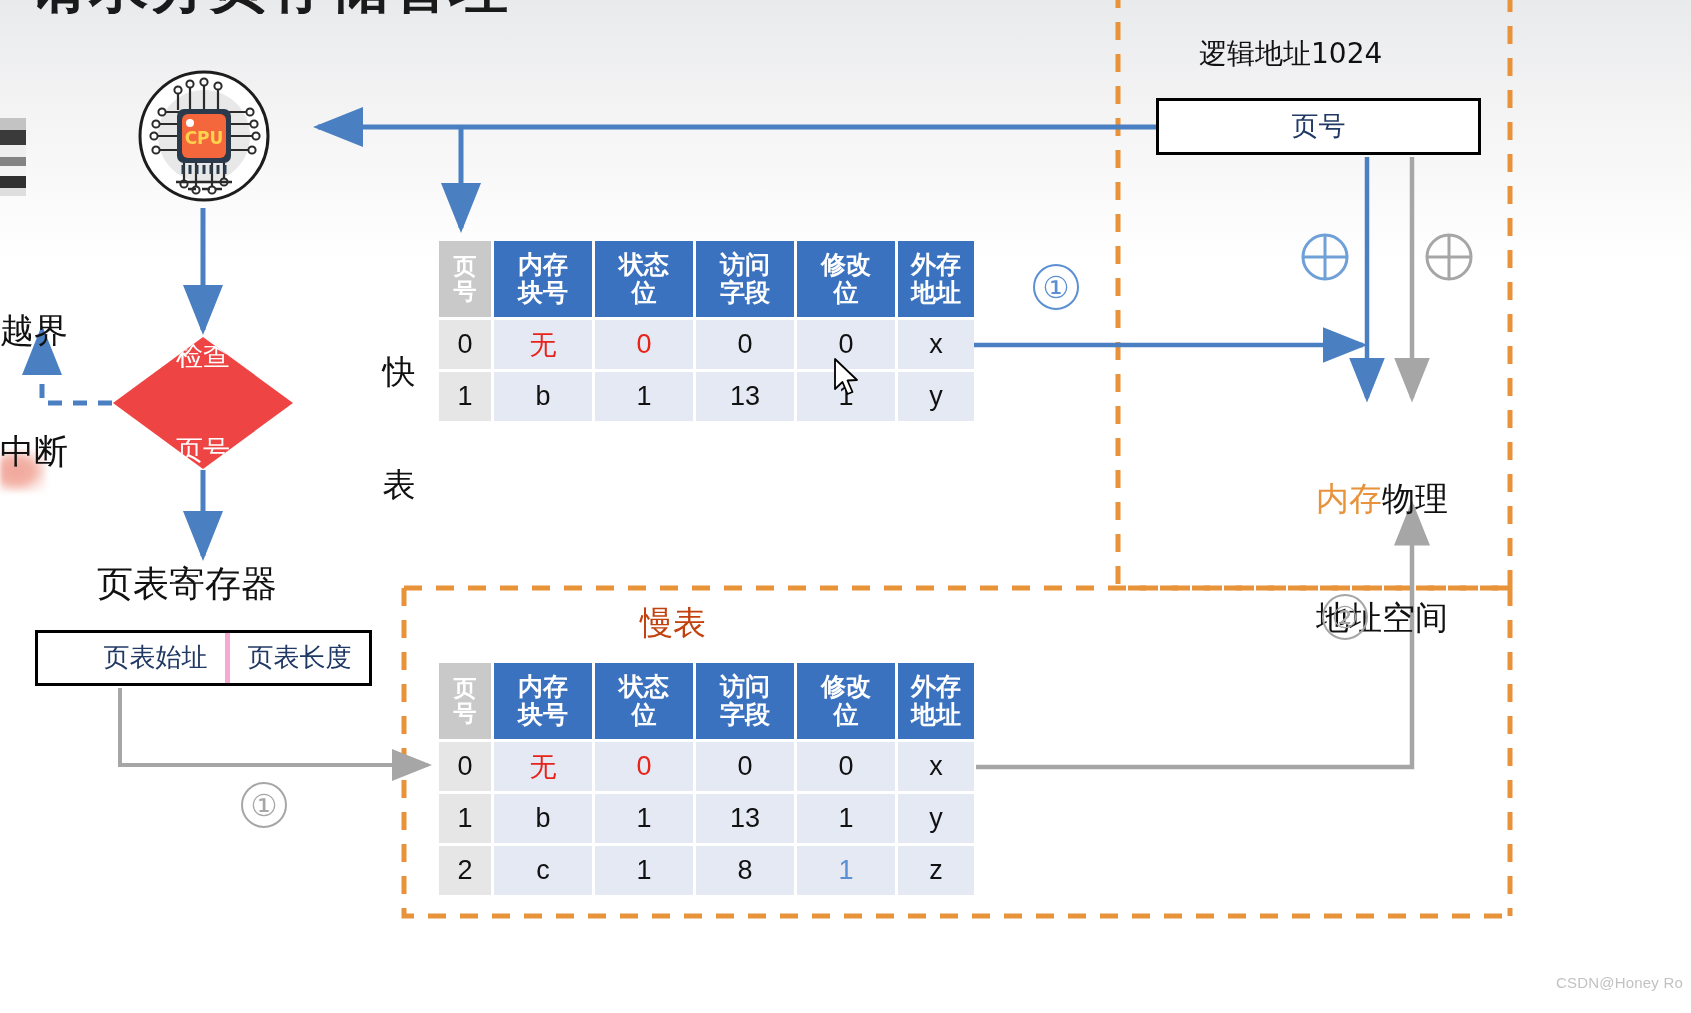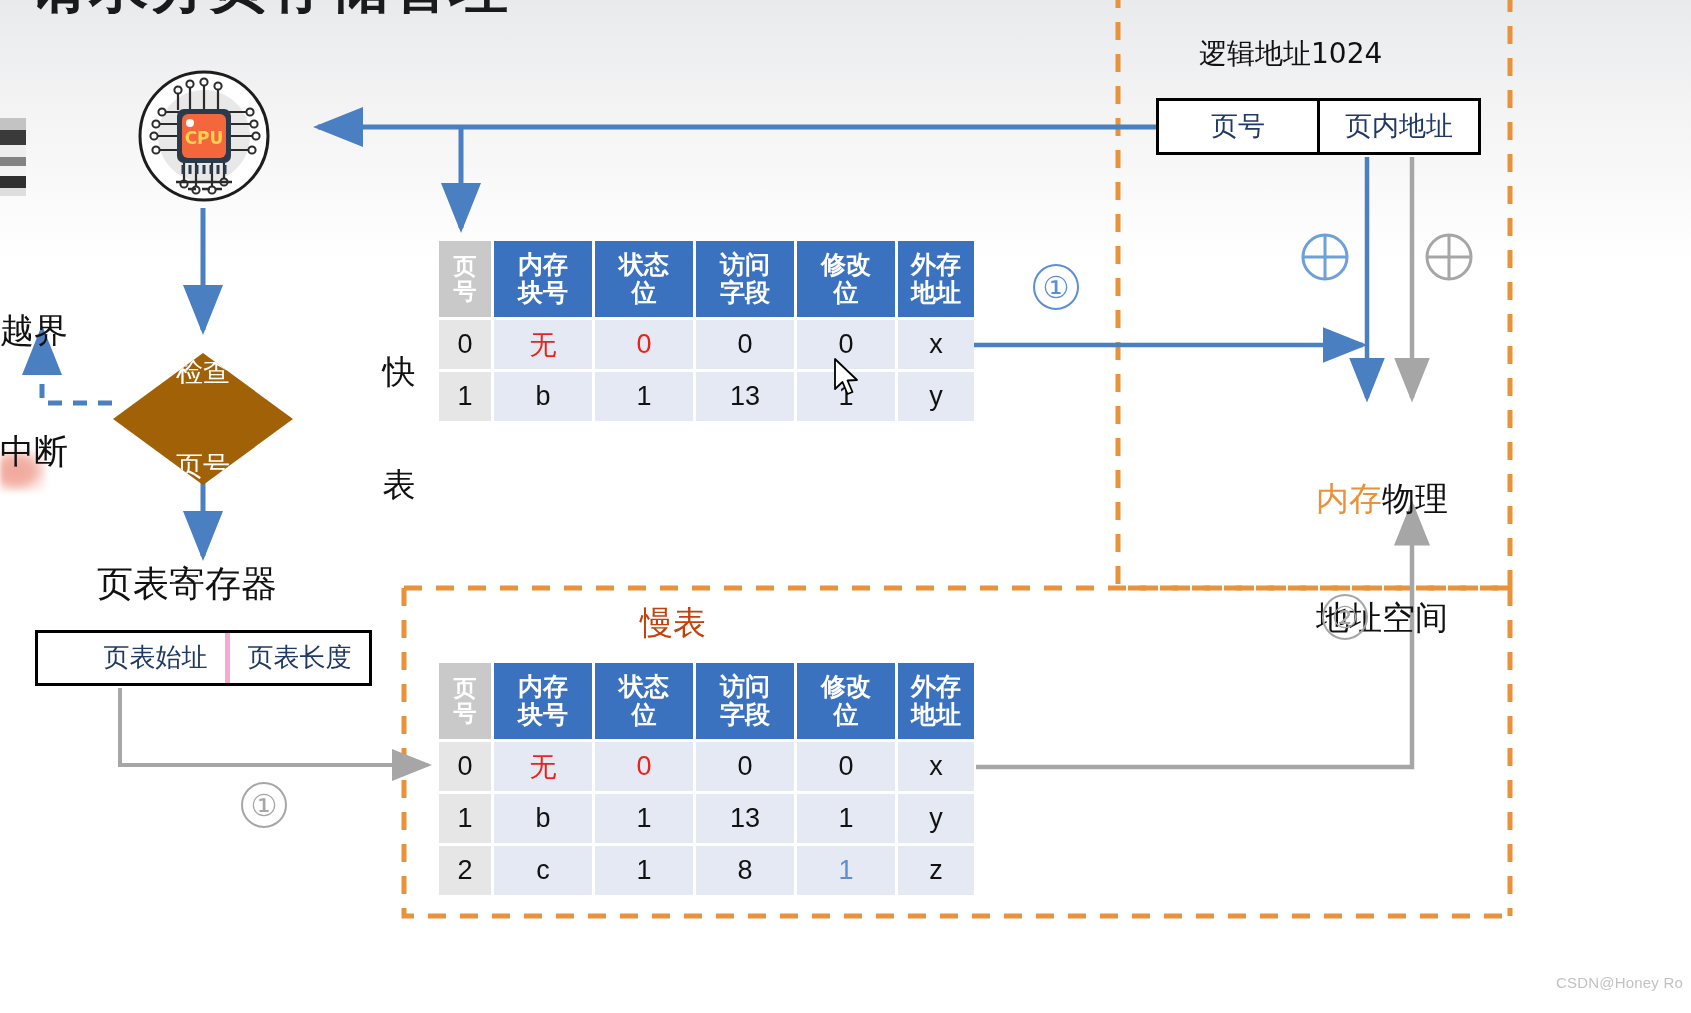--- a/index.html
+++ b/index.html
@@ -80,23 +80,23 @@
     pointer-events: none;
   }
 
   
   .diamond {
     left: 113px; top: 337px;
     width: 180px; height: 132px;
   }
   .diamond-shape {
     width: 100%; height: 100%;
-    background: #a16207;
+    background: #ef4444;
     clip-path: polygon(50% 0, 100% 50%, 50% 100%, 0 50%);
-    display: flex; align-items: center; justify-content: center; margin-top: 16px;
+    display: flex; align-items: center; justify-content: center;
   }
   .diamond-label {
     color: #fff;
     font-size: 27px;
     font-weight: 500;
     text-align: center;
     line-height: 1.16;
     font-family: "DejaVu Sans", "Liberation Sans", sans-serif;
     white-space: pre;
   }
@@ -484,21 +484,20 @@
       <td class="td-cell">8</td>
       <td class="td-cell c-blue">1</td>
       <td class="td-cell">z</td>
     </tr>
   </tbody>
     </table>
 
   <div class="abs logic-title cn">逻辑地址1024</div>
   <div class="abs logic-box">
     <div class="logic-cell cn">页号</div>
-    <div class="logic-cell cn">页内地址</div>
   </div>
 
   <div class="abs plus-circle" style="left:1300px; top:232px;">
     <svg viewBox="0 0 50 50" width="50" height="50">
       <circle cx="25" cy="25" r="22" fill="none" stroke="#6fa0d8" stroke-width="3"></circle>
       <path d="M3,25 L47,25 M25,3 L25,47" stroke="#6fa0d8" stroke-width="3"></path>
     </svg>
   </div>
   <div class="abs plus-circle" style="left:1424px; top:232px;">
     <svg viewBox="0 0 50 50" width="50" height="50">

